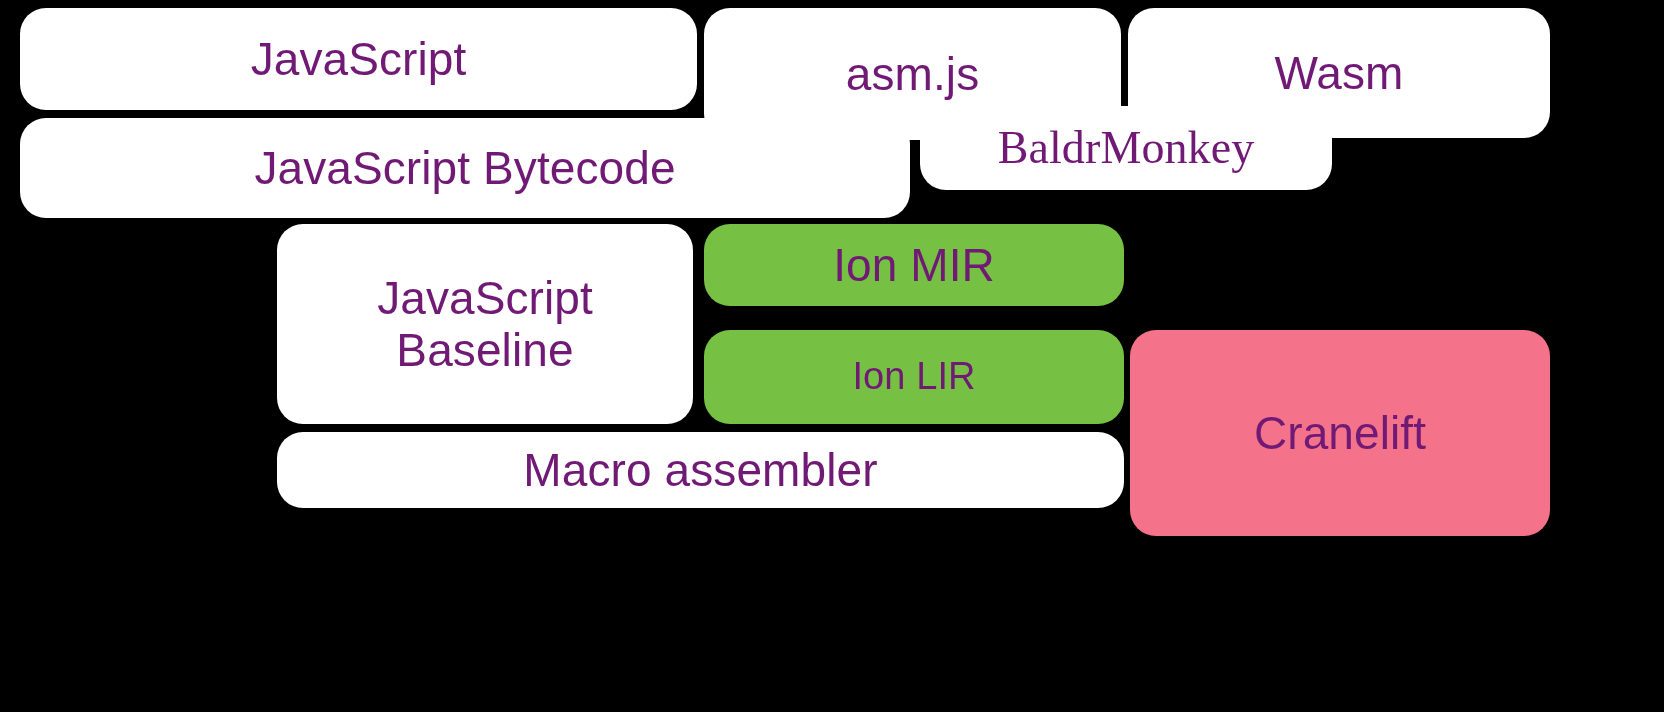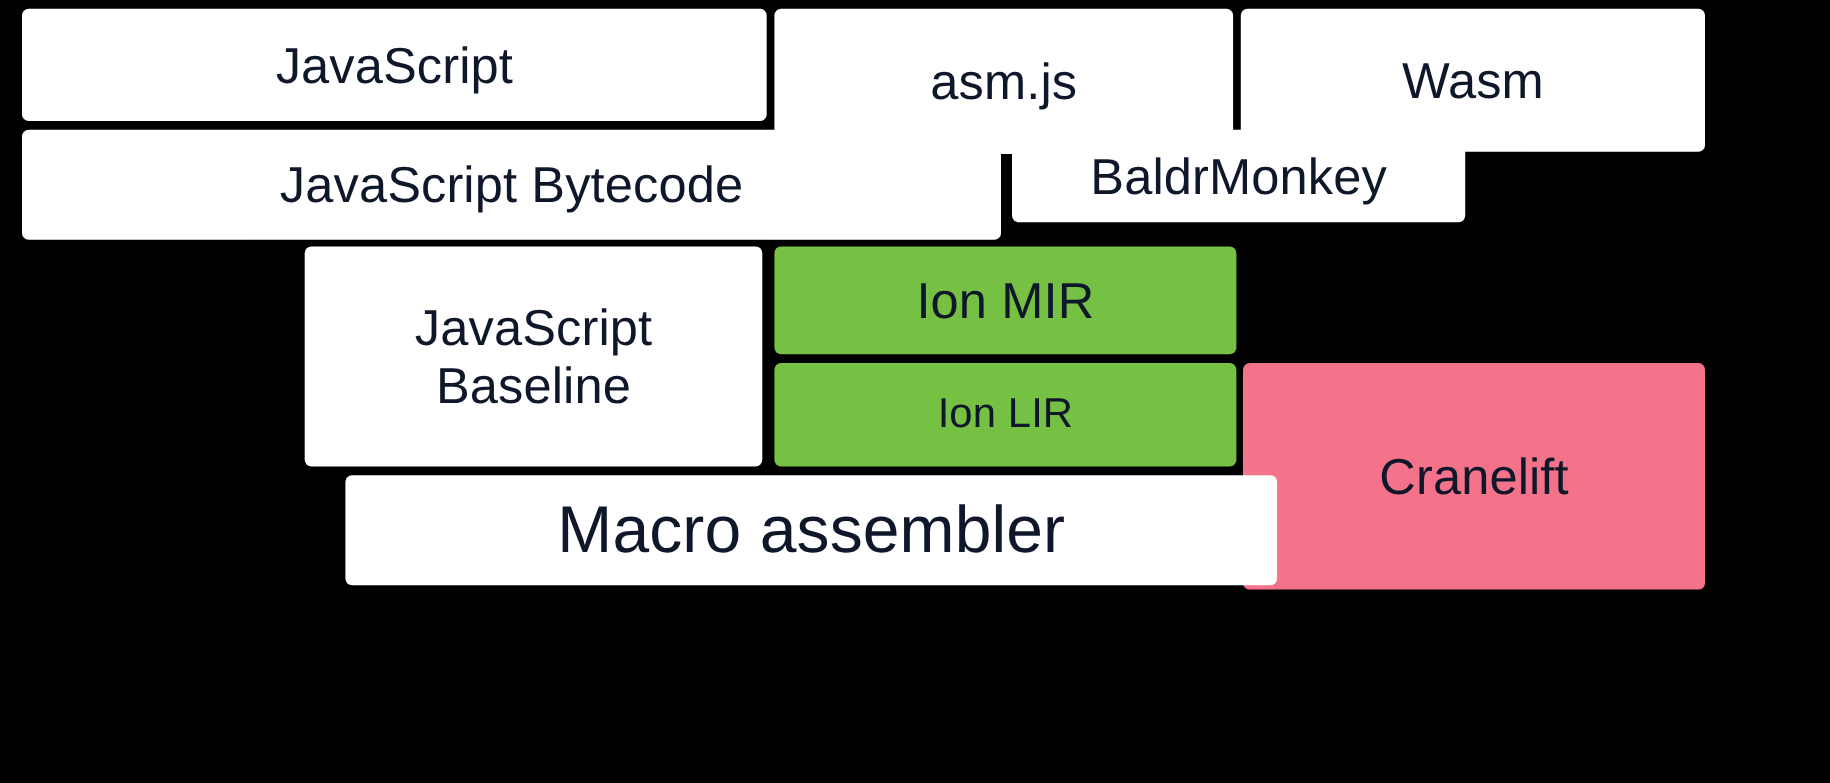--- a/index.html
+++ b/index.html
@@ -11,23 +11,23 @@
     position: relative;
     width: 1664px;
     height: 712px;
     background: #000000;
     overflow: hidden;
     font-family: "Liberation Sans", "DejaVu Sans", sans-serif;
   }
   .node {
     position: absolute;
     box-sizing: border-box;
-    border-radius: 6px;
+    border-radius: 26px;
     background: #ffffff;
-    color: #0f172a;
+    color: #701a75;
     display: flex;
     align-items: center;
     justify-content: center;
     text-align: center;
     line-height: 1.14;
     font-weight: 400;
     letter-spacing: 0.1px;
     white-space: pre-line;
     user-select: none;
   }
@@ -36,20 +36,20 @@
   .node.pink   { background: #f4738a; }
 </style>
 </head>
 <body>
 
 <div id="stage" style="background: rgb(0, 0, 0);">
     <div class="node " style="left: 20px; top: 8px; width: 677px; height: 102px; font-size: 46px;">JavaScript</div>
     <div class="node " style="left: 704px; top: 8px; width: 417px; height: 132px; font-size: 46px;">asm.js</div>
     <div class="node " style="left: 1128px; top: 8px; width: 422px; height: 130px; font-size: 46px;">Wasm</div>
     <div class="node " style="left: 20px; top: 118px; width: 890px; height: 100px; font-size: 46px;">JavaScript Bytecode</div>
-    <div class="node " style="left: 920px; top: 118px; width: 412px; height: 84px; font-size: 46px;">BaldrMonkey</div>
+    <div class="node " style="left: 920px; top: 106px; width: 412px; height: 84px; font-size: 46px; font-family: Liberation Serif, serif;">BaldrMonkey</div>
     <div class="node " style="left: 277px; top: 224px; width: 416px; height: 200px; font-size: 46px;">JavaScript
 Baseline</div>
-    <div class="node green" style="left: 704px; top: 224px; width: 420px; height: 98px; font-size: 46px;">Ion MIR</div>
+    <div class="node green" style="left: 704px; top: 224px; width: 420px; height: 82px; font-size: 46px;">Ion MIR</div>
     <div class="node green" style="left: 704px; top: 330px; width: 420px; height: 94px; font-size: 38px;">Ion LIR</div>
     <div class="node pink" style="left: 1130px; top: 330px; width: 420px; height: 206px; font-size: 46px;">Cranelift</div>
-    <div class="node " style="left: 277px; top: 432px; width: 847px; height: 100px; font-size: 60px; margin-left: 37px;">Macro assembler</div>
+    <div class="node " style="left: 277px; top: 432px; width: 847px; height: 76px; font-size: 46px;">Macro assembler</div>
   </div>
 
 </body></html>

